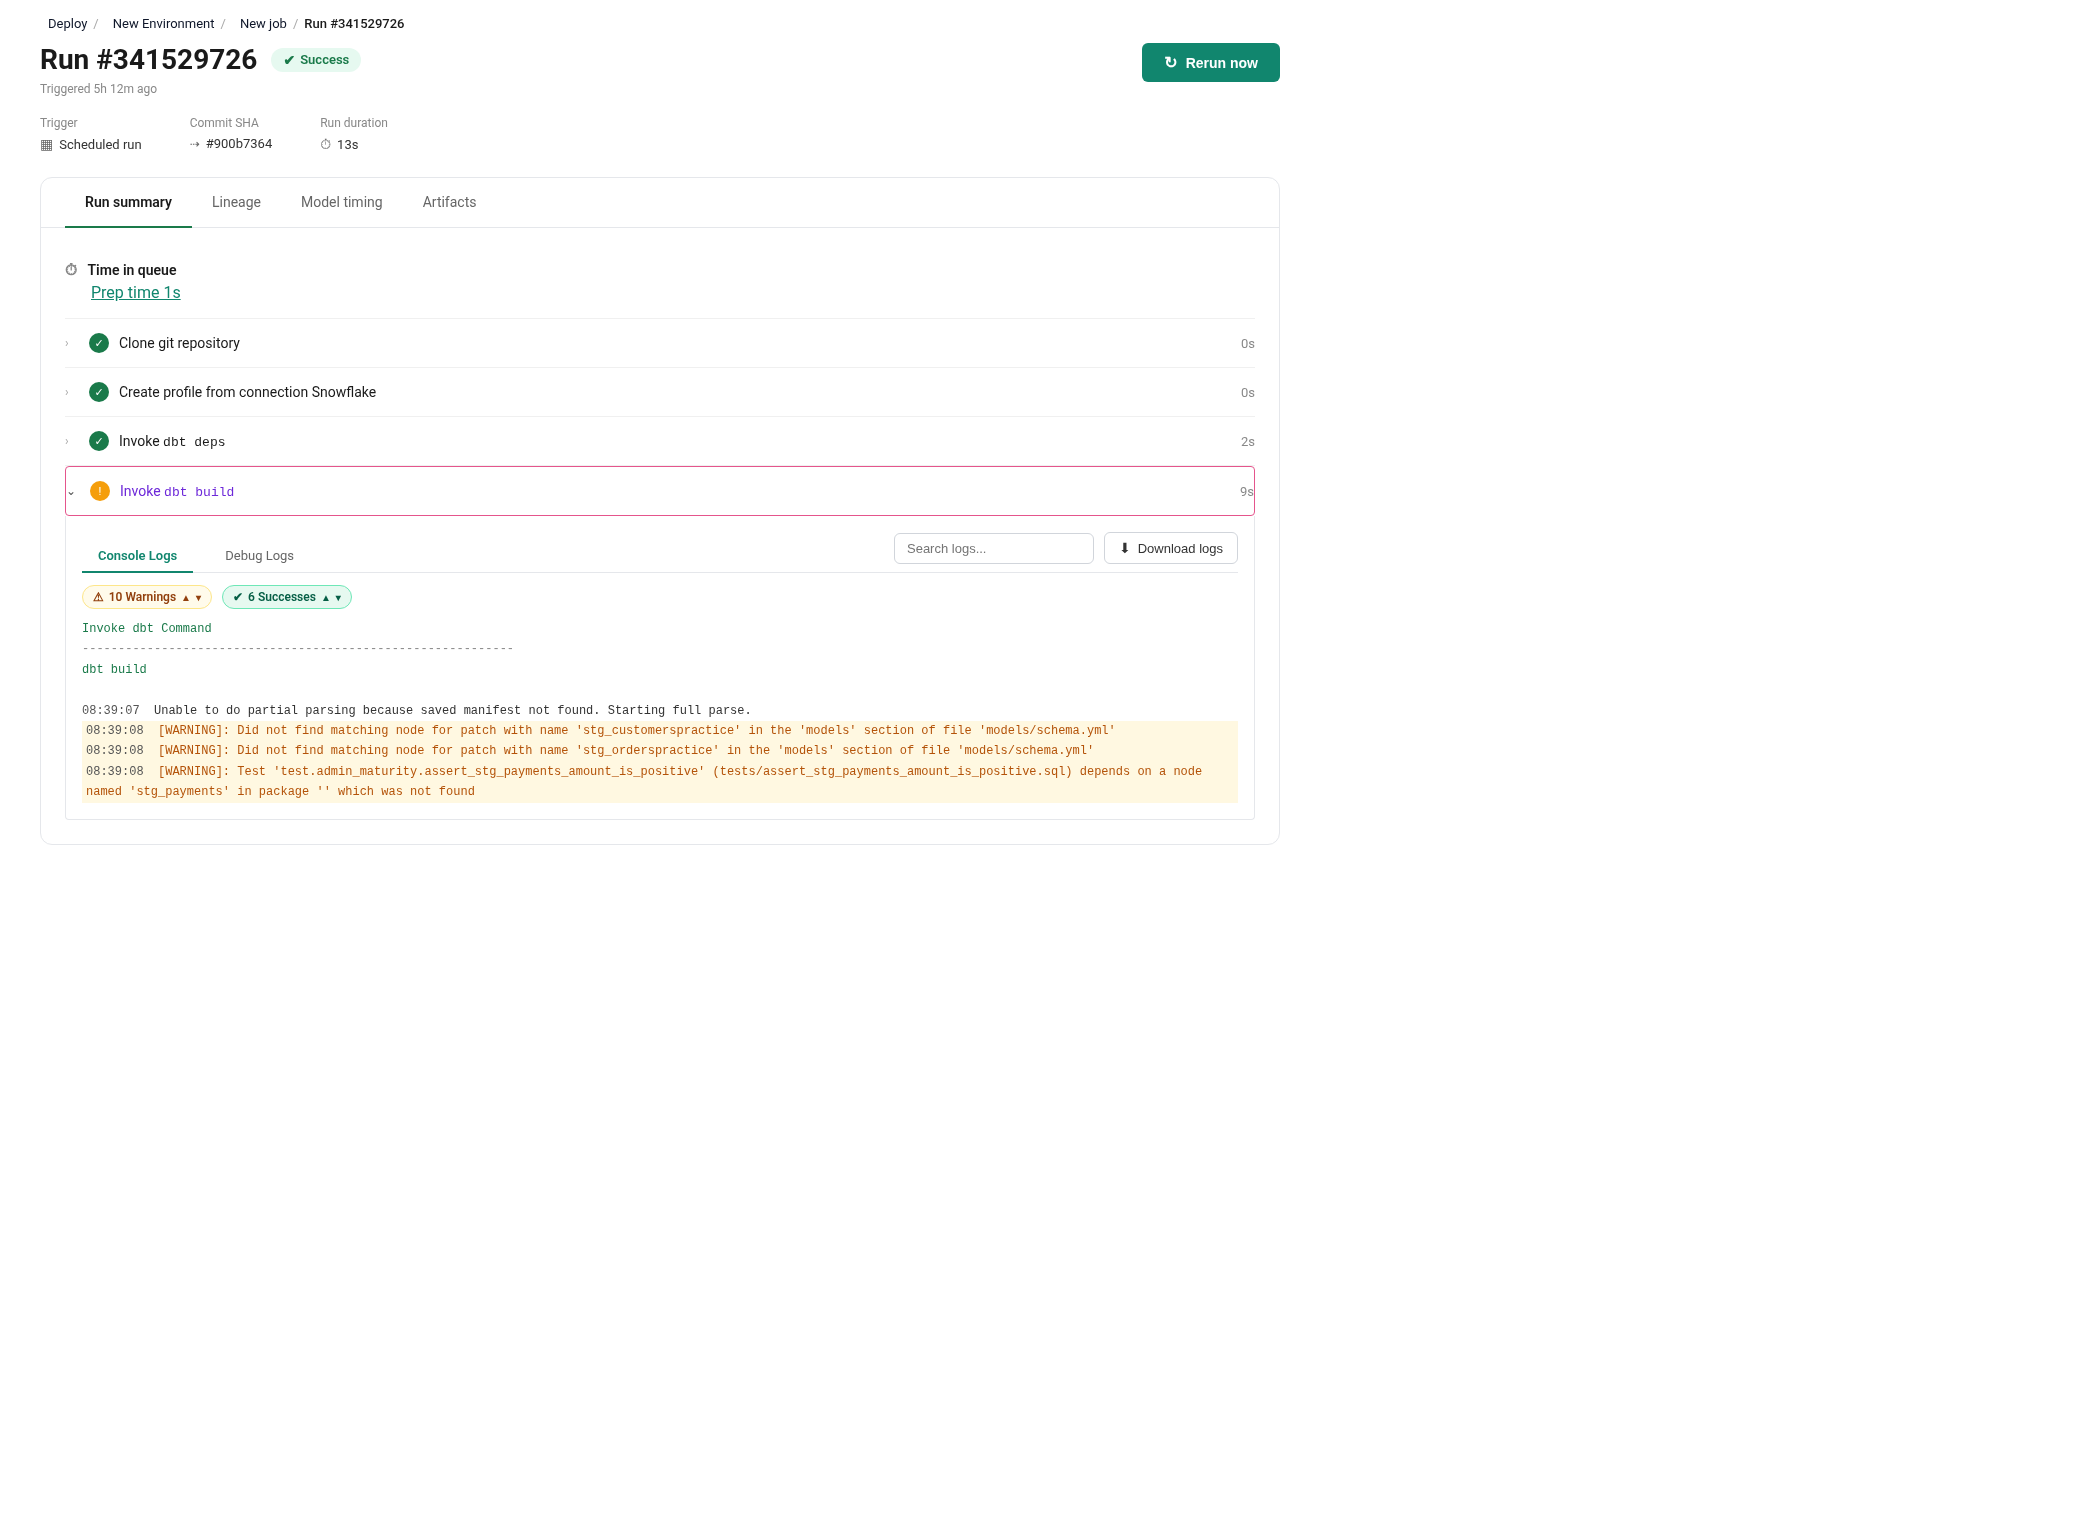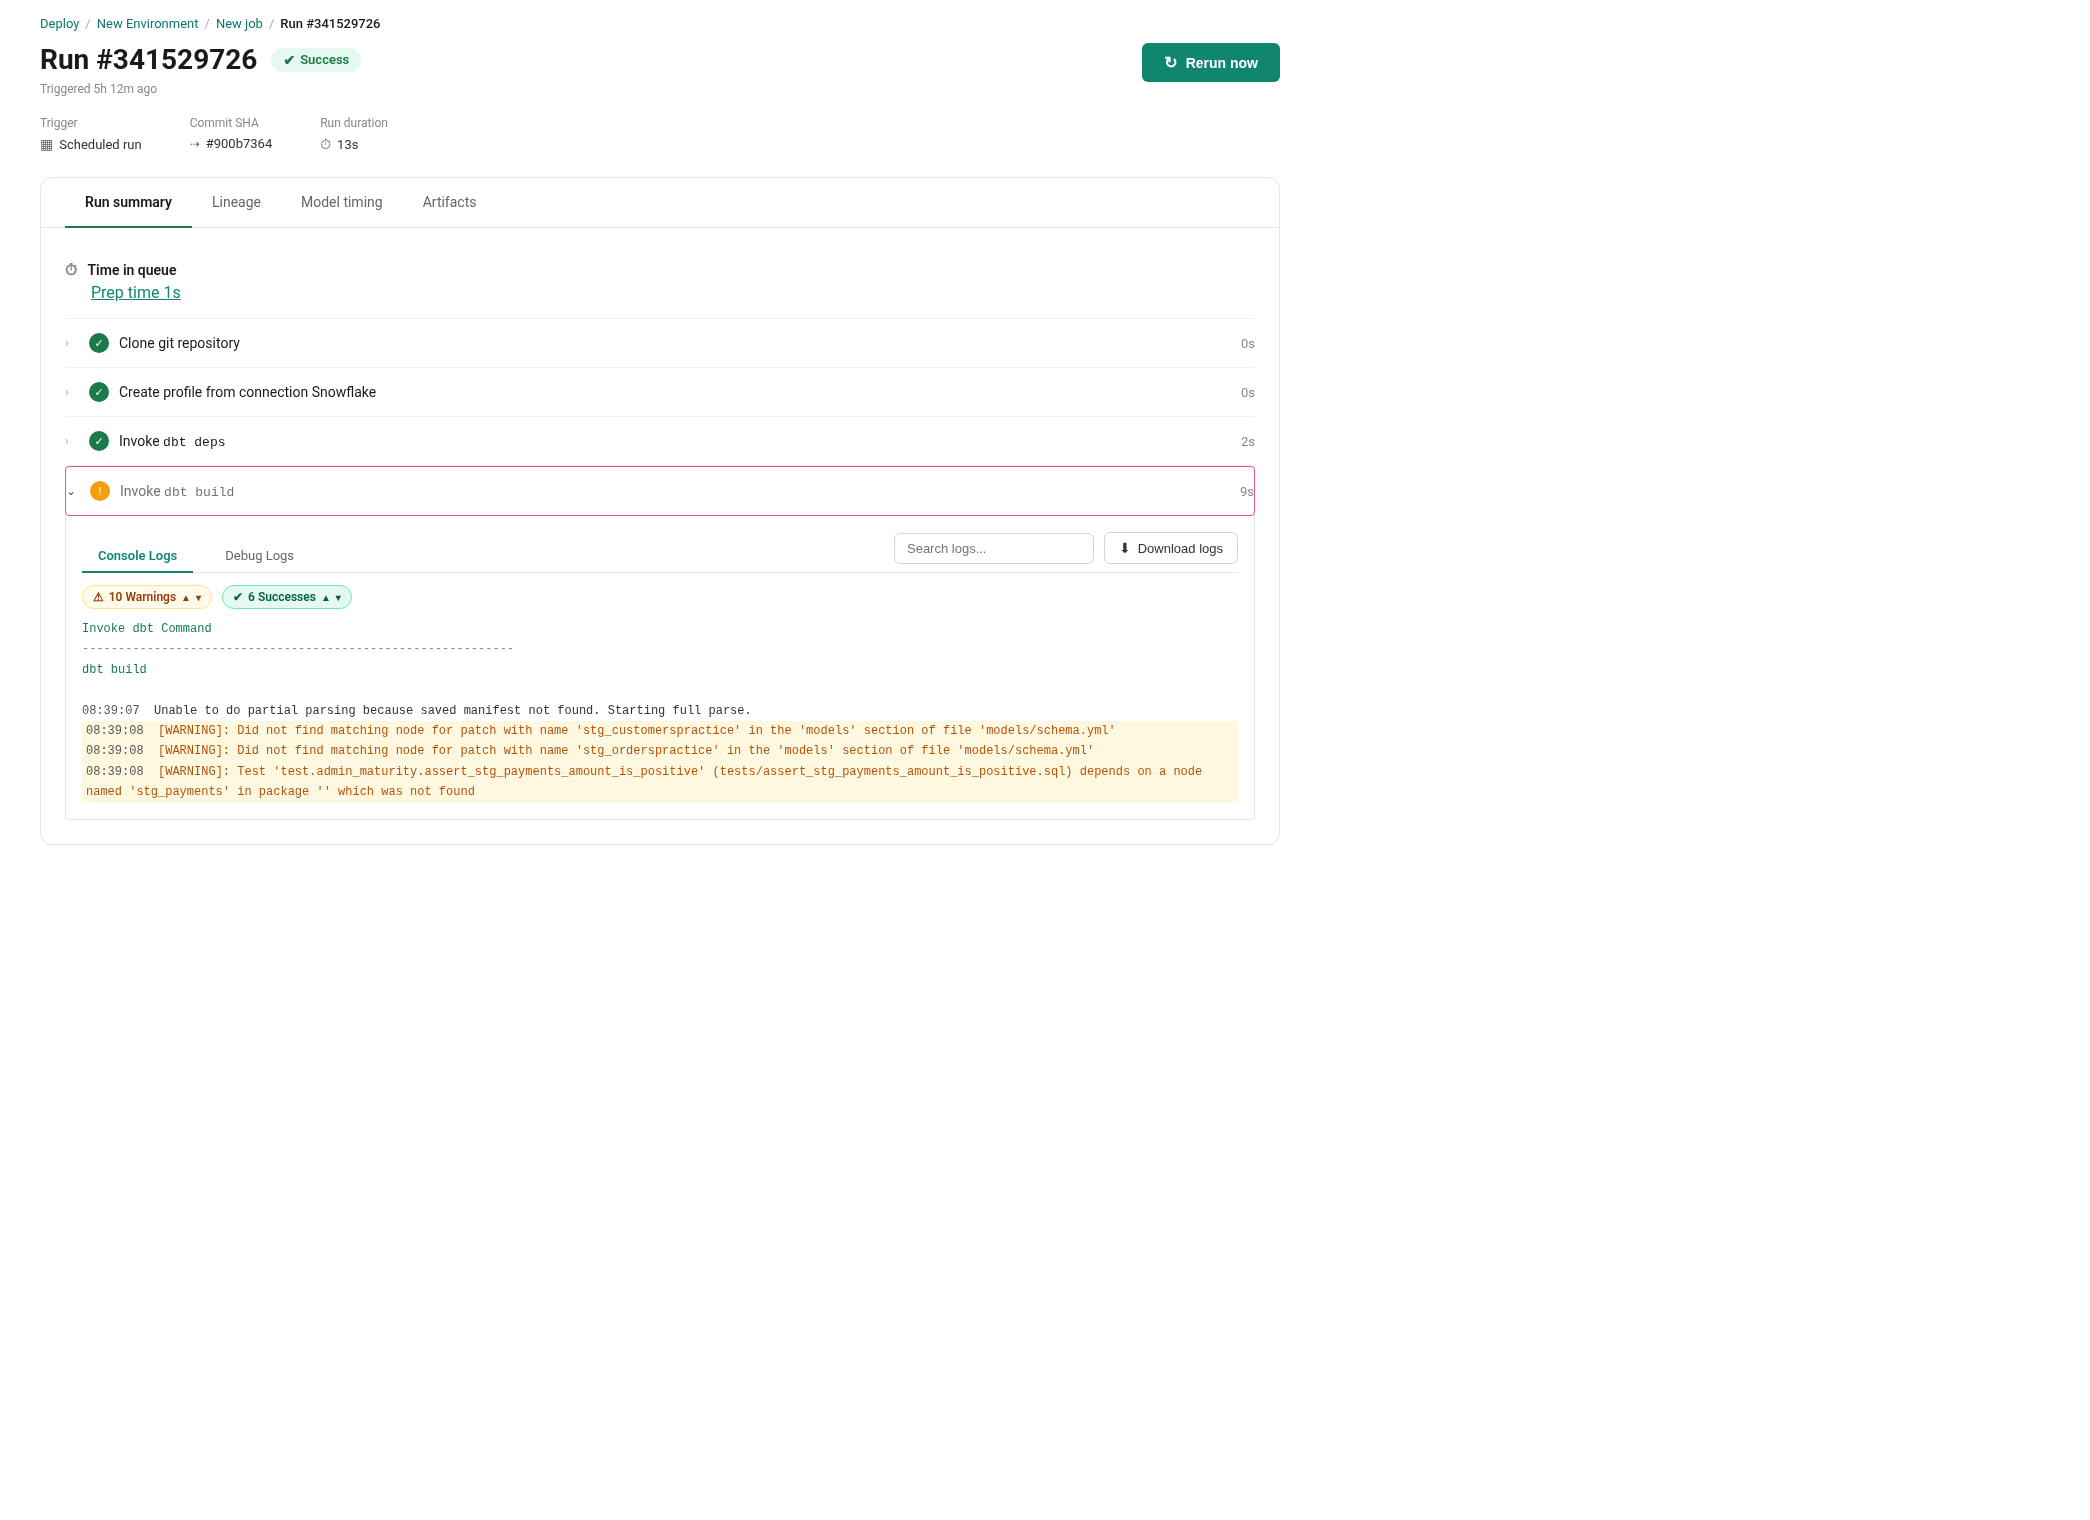--- a/index.html
+++ b/index.html
@@ -19,23 +19,24 @@
       align-items: center;
       gap: 6px;
       padding: 16px 0 12px 0;
       font-size: 13px;
       color: #555;
     }
     .breadcrumb-sep {
       color: #aaa;
     }
     .breadcrumb-link {
-      color: #0f766e;
+      color: #0f172a;
       text-decoration: none;
       cursor: pointer;
+      margin-left: 8px;
     }
     .breadcrumb-current {
       color: #1a1a1a;
       font-weight: 500;
     }
     
     .run-header {
       display: flex;
       align-items: flex-start;
       justify-content: space-between;
@@ -225,21 +226,21 @@
       color: #888;
     }
     
     .step-row.expanded {
       background: #fff;
       border: 1.5px solid #e5558c;
       border-radius: 4px;
       margin-bottom: 0;
     }
     .step-row.expanded .step-name {
-      color: #737373;
+      color: #6d28d9;
     }
     
     .logs-section {
       border: 1px solid #e5e7eb;
       border-top: none;
       border-radius: 0 0 4px 4px;
       padding: 16px;
       margin-bottom: 8px;
     }
     .log-tabs {

